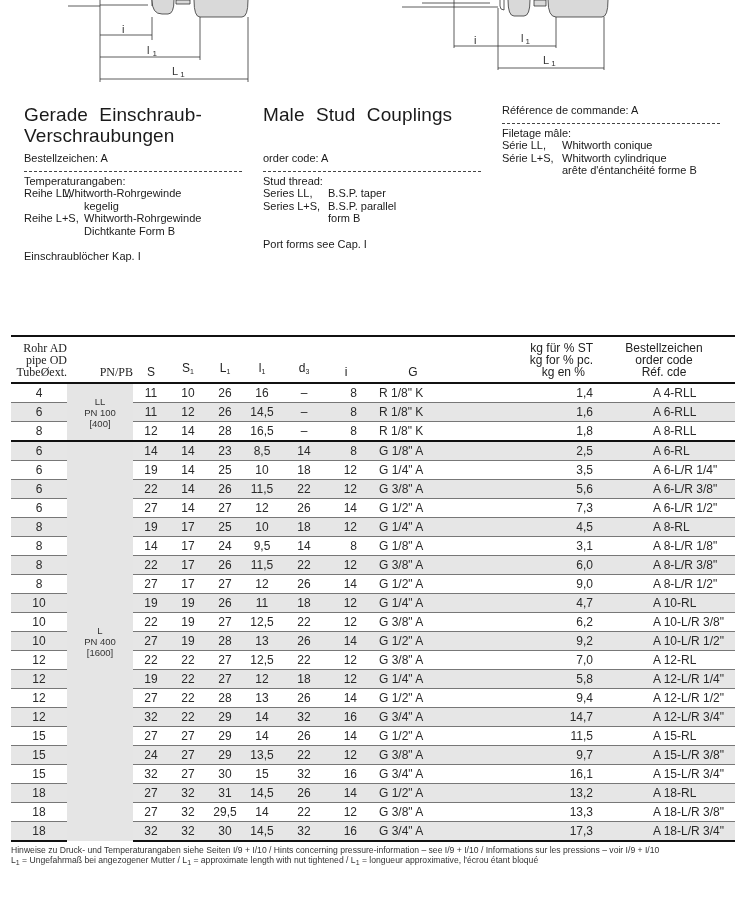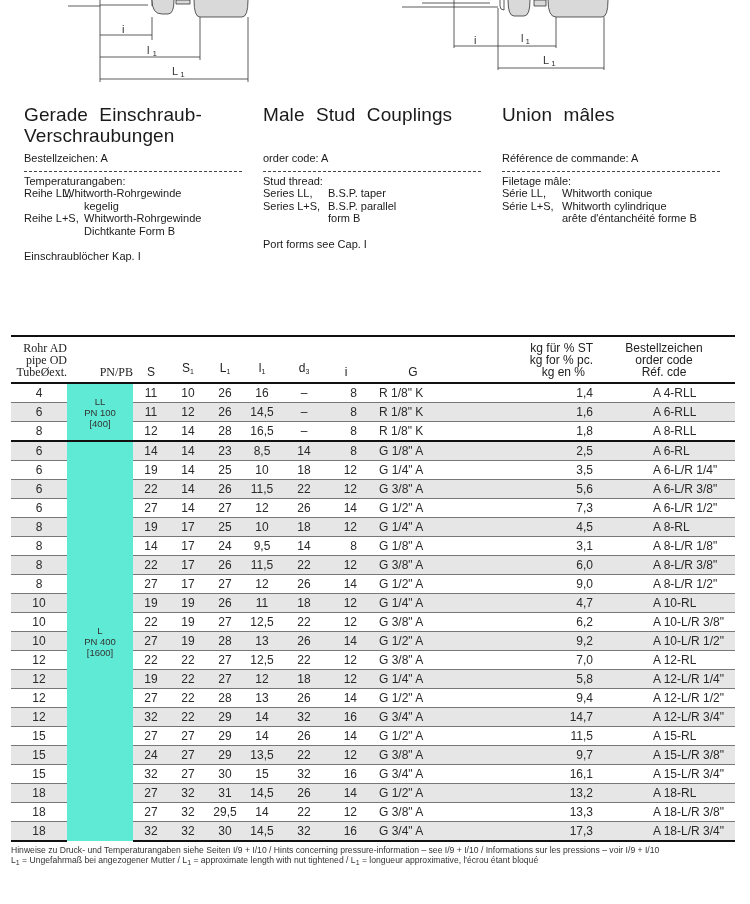--- a/index.html
+++ b/index.html
@@ -17,21 +17,21 @@
   .col .gap { height: 12px; }
   .col .ind { display: inline-block; }
 
   table.spec { position: absolute; left: 11px; top: 335px; width: 724px; border-collapse: collapse; font-size: 12px; }
   table.spec thead th { font-weight: normal; font-size: 12px; line-height: 12px; vertical-align: bottom; padding: 5px 0 4px 0; border-top: 2px solid #111; border-bottom: 2px solid #111; color: #222; }
   table.spec thead th.left { text-align: right; font-family: Liberation Serif, serif; }
   table.spec td { height: 18px; padding: 0; text-align: center; line-height: 18px; color: #2a2a2a; border-top: 1px solid #777; }
   table.spec tr.shaded td.sh { background: #e6e6e6; }
   table.spec tr.group-start td { border-top: 2px solid #111; }
   table.spec tr.last td { border-bottom: 2px solid #111; }
-  table.spec td.pn { border-top: none !important; border-bottom: none; font-size: 9.5px; line-height: 11px; background: #5eead4; color: #333; }
+  table.spec td.pn { border-top: none !important; border-bottom: none; font-size: 9.5px; line-height: 11px; background: #e5e5e5; color: #333; }
   table.spec tr.group-start td.pn { border-top: 2px solid #111 !important; }
   table.spec td.num-r { text-align: right; padding-right: 8px; }
   table.spec td.gcol { text-align: left; padding-left: 14px; }
   table.spec td.kg { text-align: right; padding-right: 0; }
   table.spec td.ord { text-align: left; padding-left: 60px; }
   sub.s { font-size: 7px; vertical-align: -2px; }
 
   .foot { position: absolute; left: 11px; top: 845px; font-size: 8.6px; line-height: 10px; color: #333; white-space: nowrap; }
 </style>
 </head>
@@ -106,21 +106,20 @@
   <div class="dash"></div>
   <div class="line">Stud thread:</div>
   <div class="line"><span class="ind" style="width:65px">Series LL,</span><span>B.S.P. taper</span></div>
   <div class="line"><span class="ind" style="width:65px">Series L+S,</span><span>B.S.P. parallel</span></div>
   <div class="line"><span class="ind" style="width:65px"></span><span>form B</span></div>
   <div class="gap" style="height:13px"></div>
   <div class="line">Port forms see Cap. I</div>
 </div>
 
 <div class="col c3">
-  <h1>Union   mâles</h1>
   <div class="line">Référence de commande: A</div>
   <div class="dash"></div>
   <div class="line">Filetage mâle:</div>
   <div class="line"><span class="ind" style="width:60px">Série LL,</span><span>Whitworth conique</span></div>
   <div class="line"><span class="ind" style="width:60px">Série L+S,</span><span>Whitworth cylindrique</span></div>
   <div class="line"><span class="ind" style="width:60px"></span><span>arête d'éntanchéité forme B</span></div>
   <div class="gap" style="height:13px"></div>
 </div>
 
 <table class="spec">

